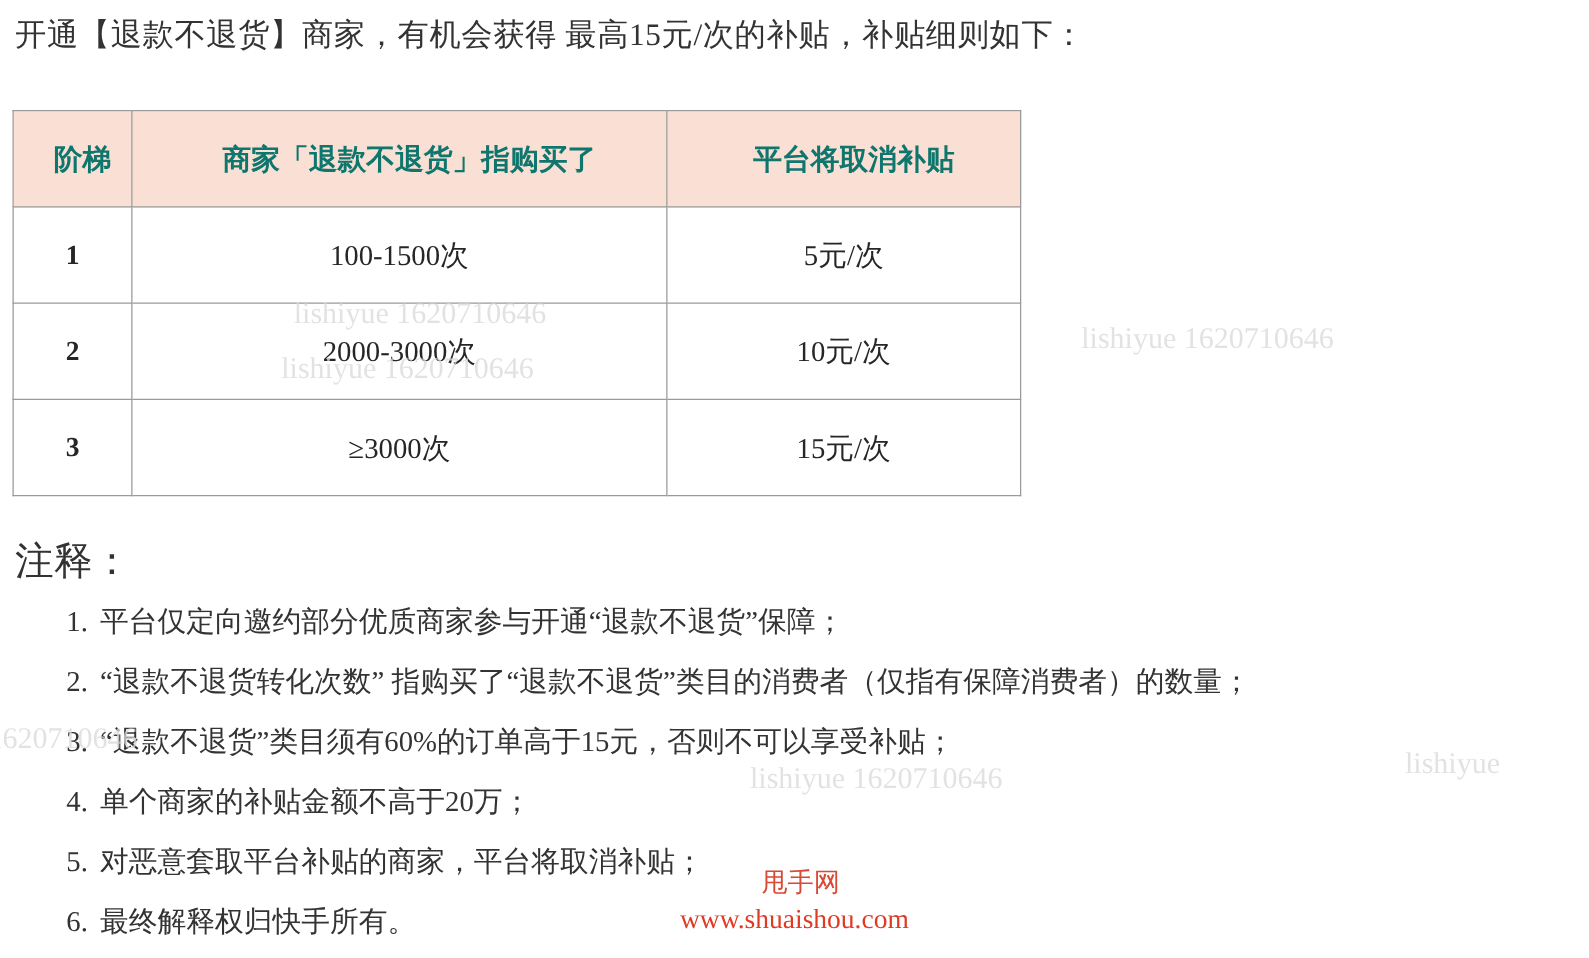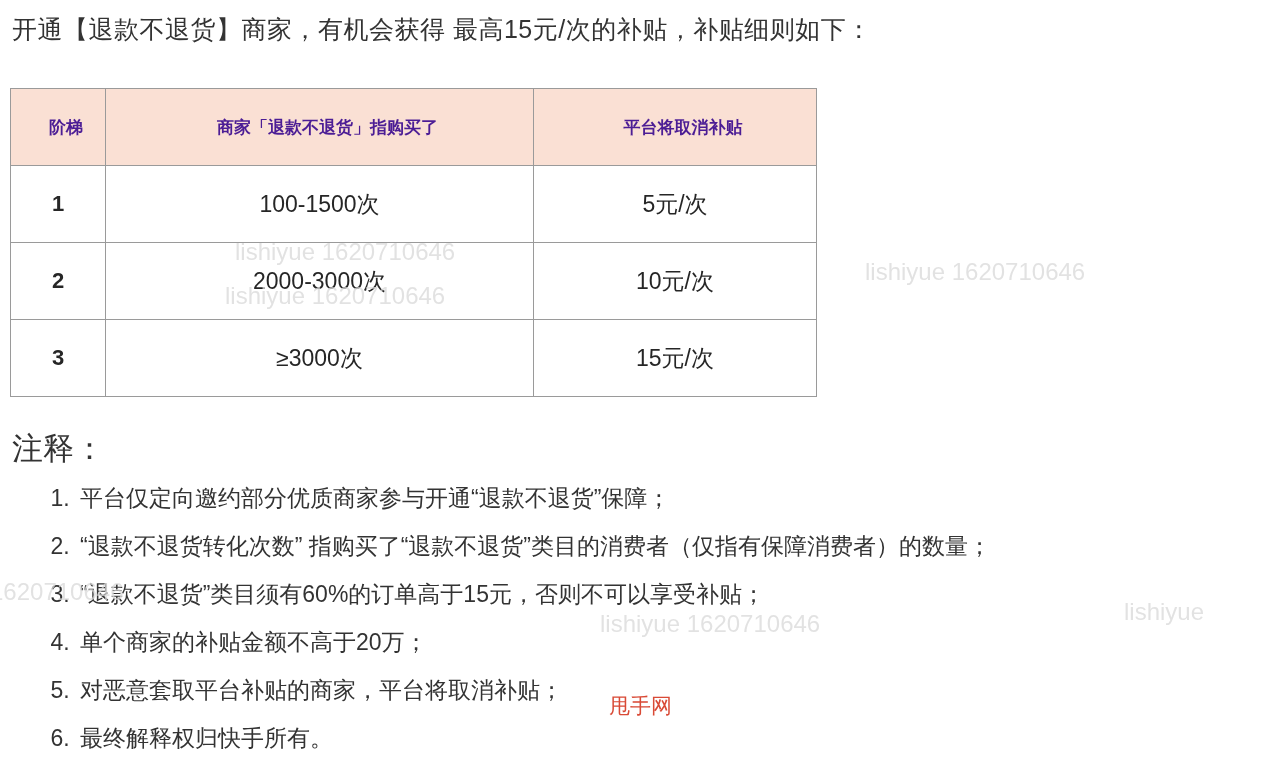--- a/index.html
+++ b/index.html
@@ -14,20 +14,21 @@
     color: #333333;
     position: relative;
     overflow: hidden;
   }
   .page {
     position: relative;
     width: 1271px;
     height: 742px;
     box-sizing: border-box;
     padding: 0;
+    font-family: Liberation Serif, serif;
   }
 
   
   .intro {
     position: absolute;
     left: 12px;
     top: 12px;
     font-size: 25px;
     line-height: 34px;
     color: #333333;
@@ -50,23 +51,23 @@
   table.subsidy th,
   table.subsidy td {
     border: 1px solid #9a9a9a;
     text-align: center;
     vertical-align: middle;
     font-weight: normal;
   }
   table.subsidy thead th {
     background: #fae0d4;
     height: 74px;
-    font-size: 17px;
+    font-size: 23px;
     font-weight: bold;
-    color: #4c1d95;
+    color: #0f766e;
     padding-left: 17px;
   }
   table.subsidy tbody td {
     height: 74px;
     font-size: 23px;
     color: #262626;
   }
   table.subsidy tbody td.level {
     font-weight: bold;
     font-size: 22px;
@@ -193,15 +194,16 @@
 
   <div class="wm wm1">lishiyue 1620710646</div>
   <div class="wm wm2">lishiyue 1620710646</div>
   <div class="wm wm3">lishiyue 1620710646</div>
   <div class="wm wm4">1620710646</div>
   <div class="wm wm5">lishiyue 1620710646</div>
   <div class="wm wm6">lishiyue</div>
 
   <div class="brand">
     <span class="brand-name">甩手网</span>
+    <span class="brand-url">www.shuaishou.com</span>
   </div>
 
 </div>
 
 </body></html>

